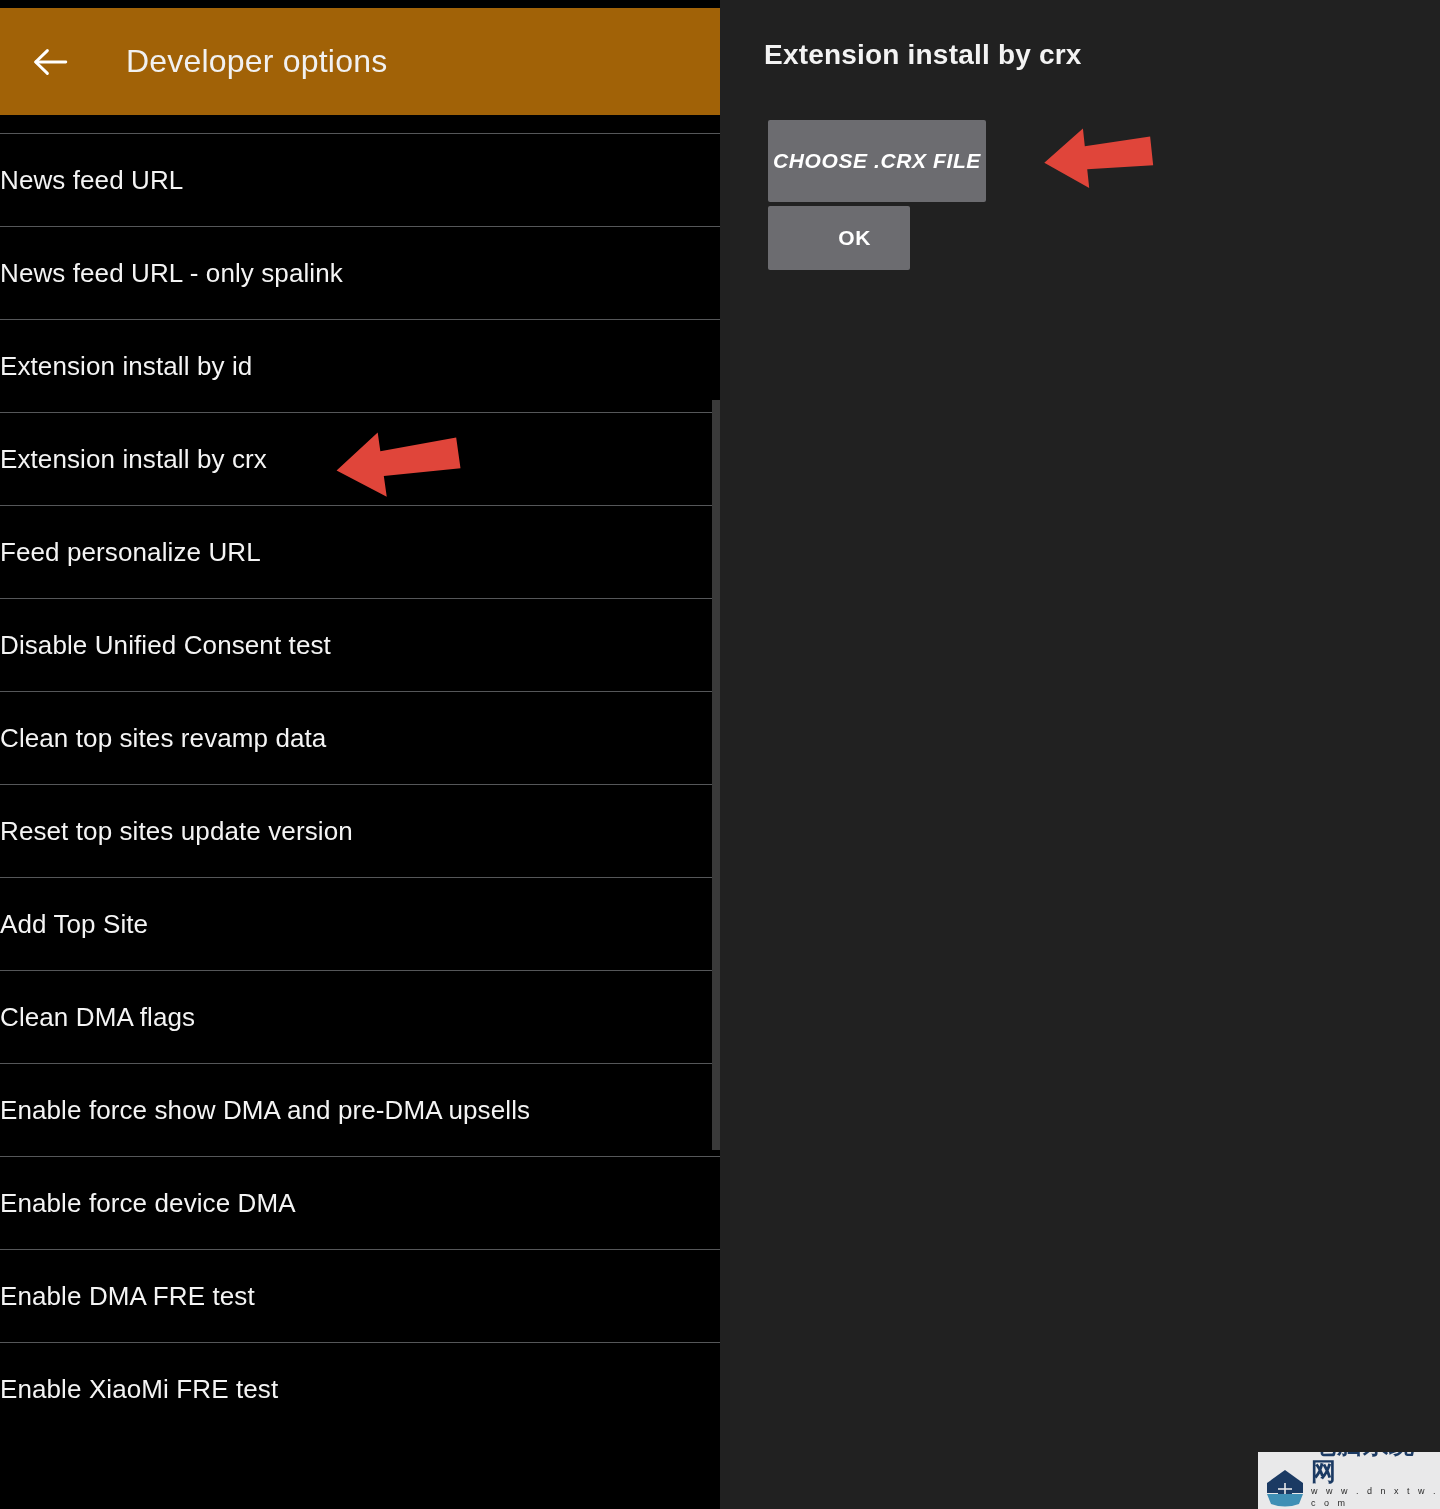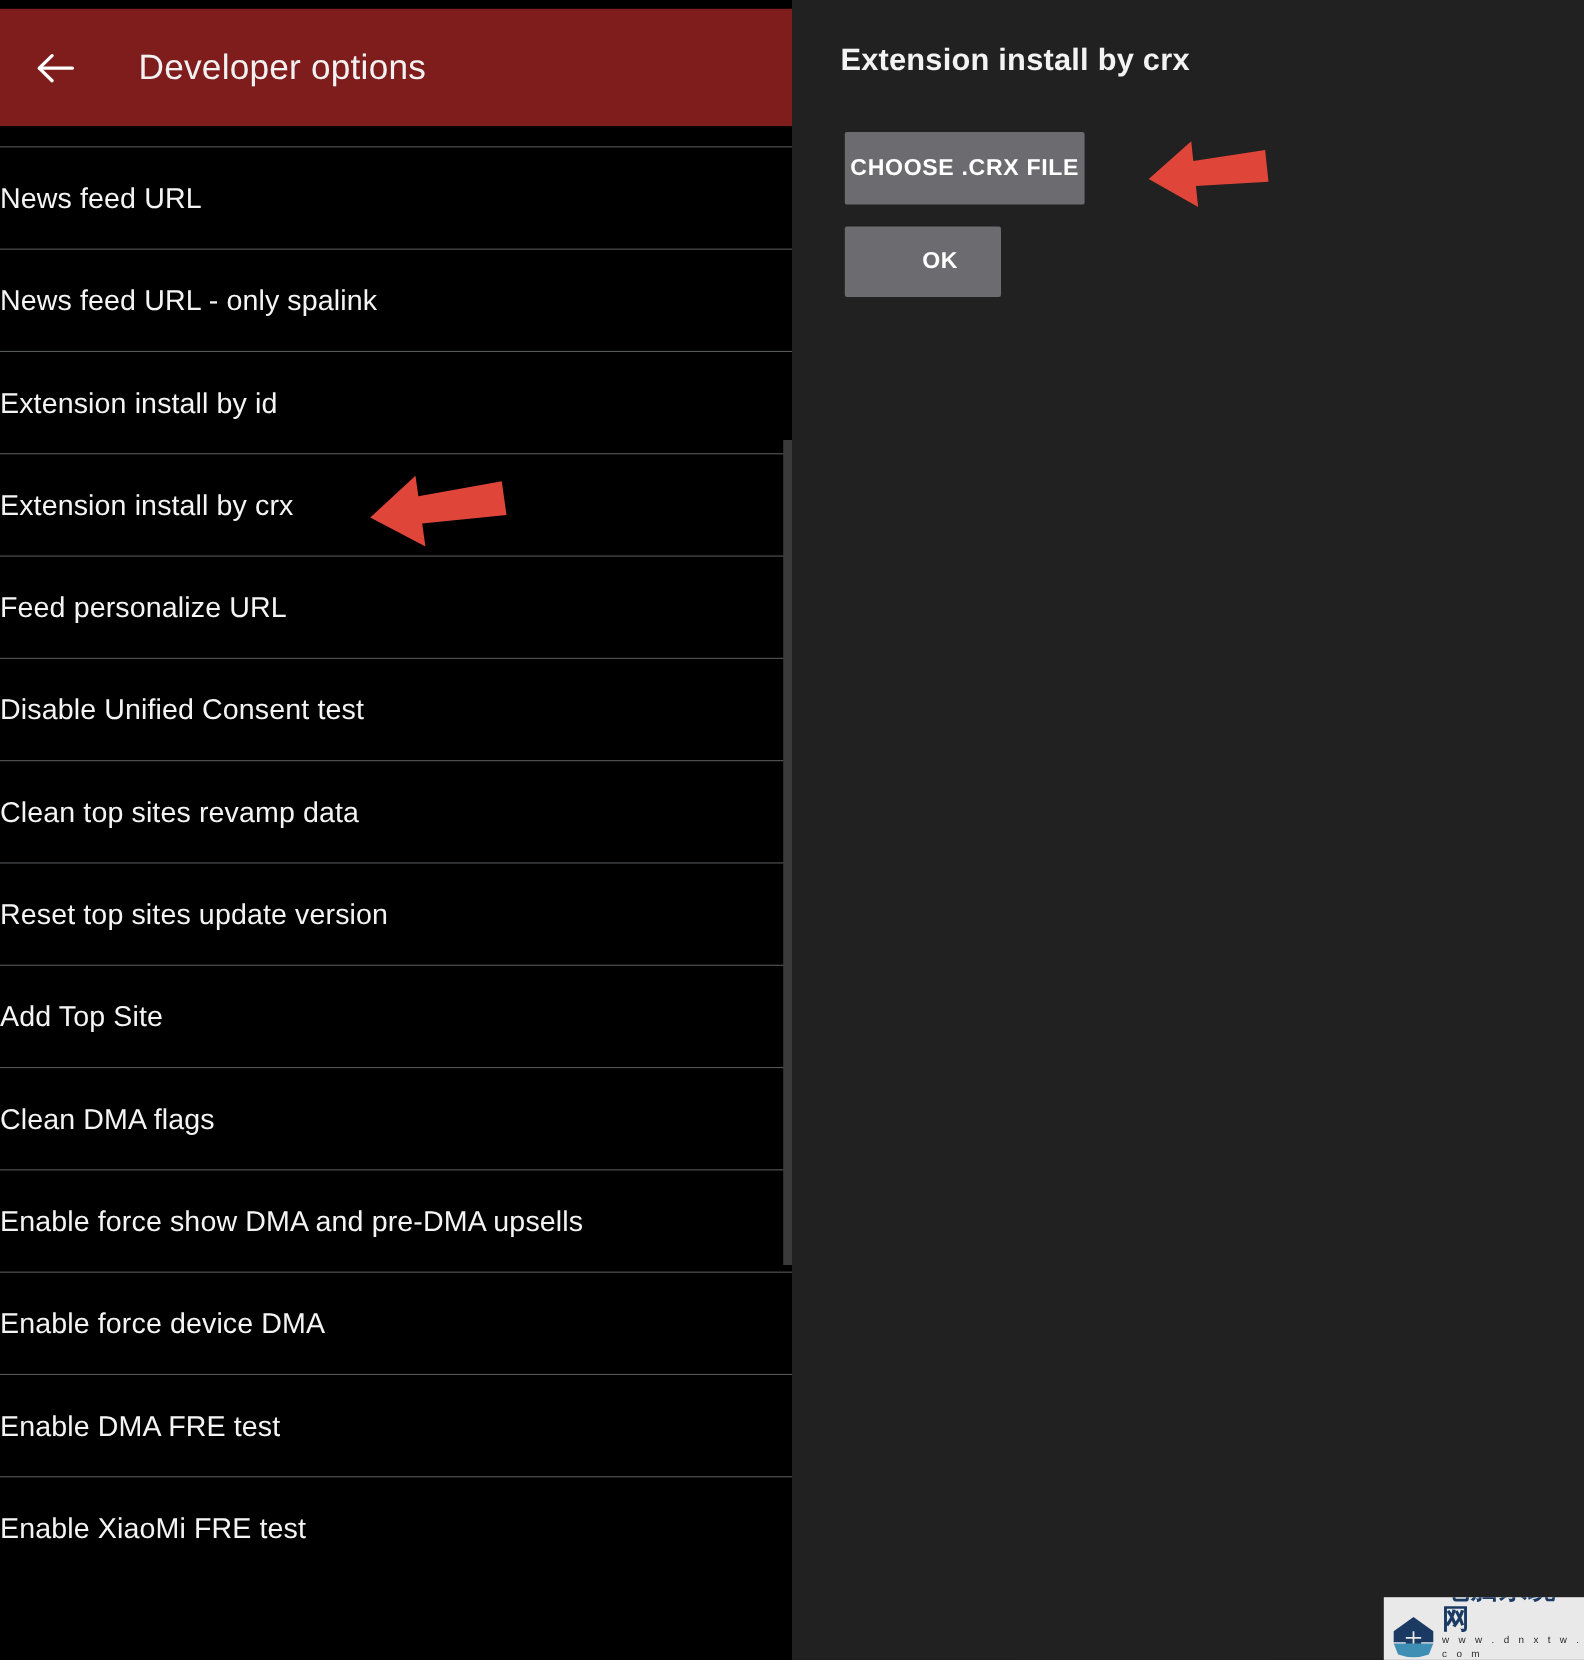--- a/index.html
+++ b/index.html
@@ -29,21 +29,21 @@
   .top-strip {
     position: absolute;
     left: 0; top: 0;
     width: 720px; height: 8px;
     background: #000000;
   }
   .appbar {
     position: absolute;
     left: 0; top: 8px;
     width: 720px; height: 107px;
-    background: #7f1d1d;
+    background: #a16207;
     display: flex;
     align-items: center;
   }
   .back-btn {
     width: 100px; height: 107px;
     display: flex;
     align-items: center;
     justify-content: center;
     flex: 0 0 auto;
   }
@@ -119,22 +119,23 @@
     border: none;
     font-family: "Liberation Sans", sans-serif;
     font-size: 21px;
     font-weight: 700;
     letter-spacing: 0.6px;
     border-radius: 2px;
     cursor: pointer;
   }
   .btn-choose {
     left: 48px; top: 120px;
-    width: 218px; height: 66px;
+    width: 218px; height: 82px;
     text-align: center;
+    font-style: italic;
   }
   .btn-ok {
     left: 48px; top: 206px;
     width: 142px; height: 64px;
     text-align: right;
     padding-right: 39px;
   }
 
   
   .arrow {

